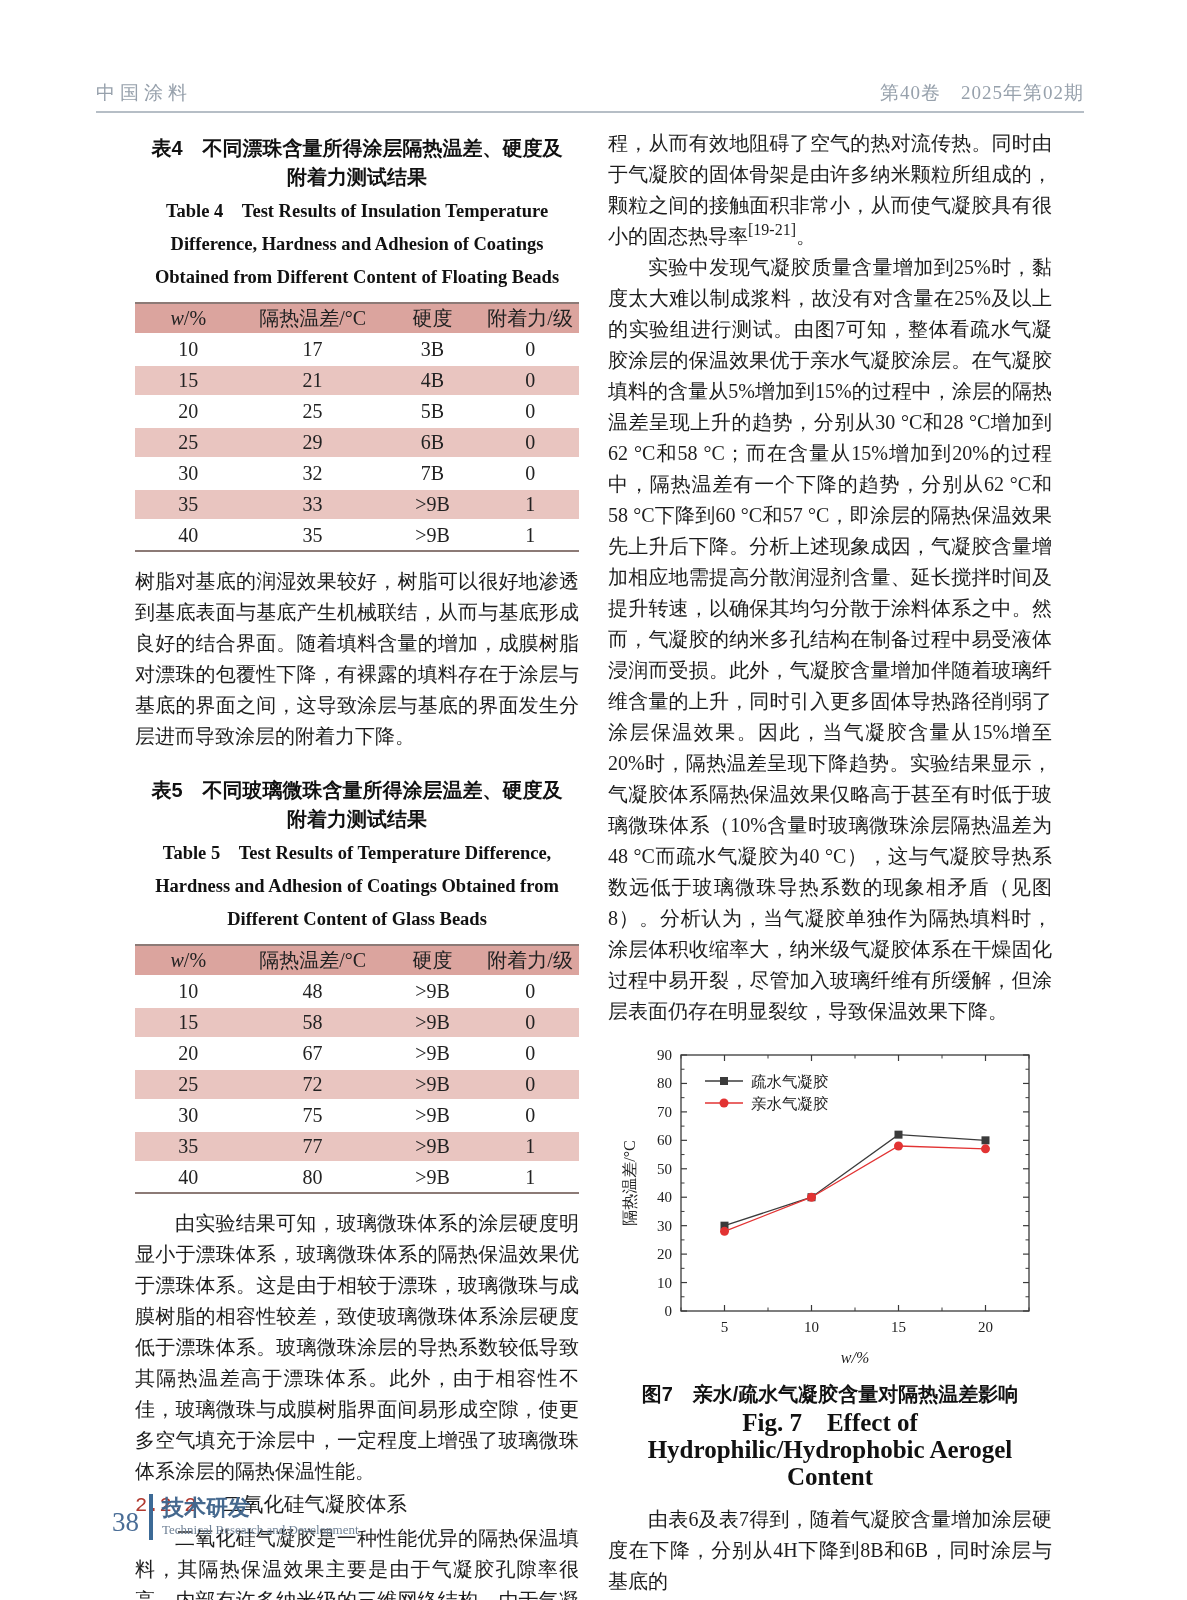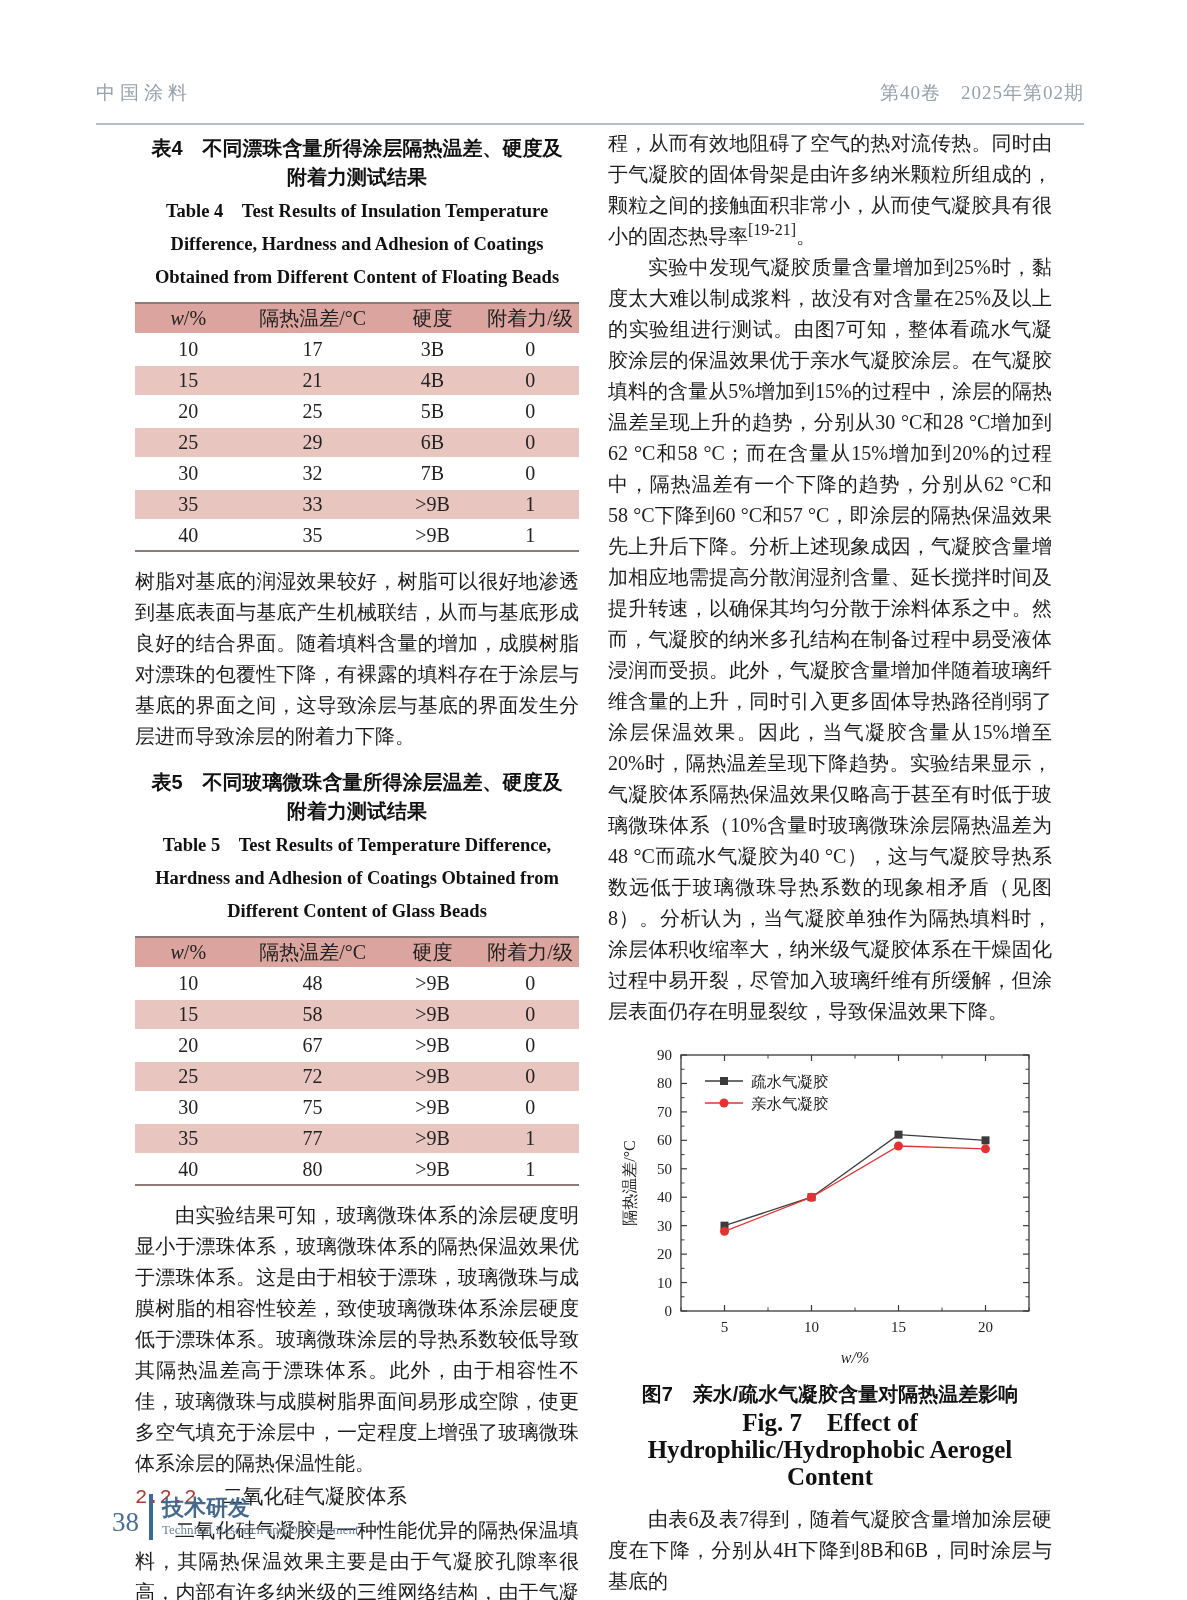--- a/index.html
+++ b/index.html
@@ -5,21 +5,21 @@
   * { margin:0; padding:0; box-sizing:border-box; }
   html,body { background:#ffffff; }
   .page {
     position:relative; width:1187px; height:1600px; background:#ffffff;
     font-family:"Liberation Serif","DejaVu Serif",serif; color:#1a1a1a; overflow:hidden;
   }
   
   .header {
     position:absolute; top:80px; left:96px; width:988px;
     display:flex; justify-content:space-between; align-items:flex-end;
-    padding-bottom:17px; border-bottom:2px solid #b6bec6;
+    padding-bottom:5px; border-bottom:2px solid #b6bec6;
     color:#97a1ac; font-size:19px;
   }
   .journal { letter-spacing:5px; }
   .issue { letter-spacing:1px; }
   
   .col { position:absolute; top:128px; width:444px; }
   .col.left  { left:135px; }
   .col.right { left:608px; }
   
   .body-text {
@@ -130,21 +130,21 @@
         <div class="t-row">
           <span>40</span>
           <span>35</span>
           <span>&gt;9B</span>
           <span>1</span>
         </div>
       </div>
 
     <p class="body-text">树脂对基底的润湿效果较好，树脂可以很好地渗透到基底表面与基底产生机械联结，从而与基底形成良好的结合界面。随着填料含量的增加，成膜树脂对漂珠的包覆性下降，有裸露的填料存在于涂层与基底的界面之间，这导致涂层与基底的界面发生分层进而导致涂层的附着力下降。</p>
 
-    <div class="tbl-cap-zh" style="margin-top:16px;">
+    <div class="tbl-cap-zh" style="margin-top:24px;">
       <div>表5　不同玻璃微珠含量所得涂层温差、硬度及</div>
       <div>附着力测试结果</div>
     </div>
     <div class="tbl-cap-en">Table 5　Test Results of Temperature Difference, Hardness and Adhesion of Coatings Obtained from Different Content of Glass Beads</div>
 
     <div class="data-table" data-table="left_column.table5">
         <div class="t-row head">
           <span><i>w</i>/%</span>
           <span>隔热温差/°C</span>
           <span>硬度</span>

